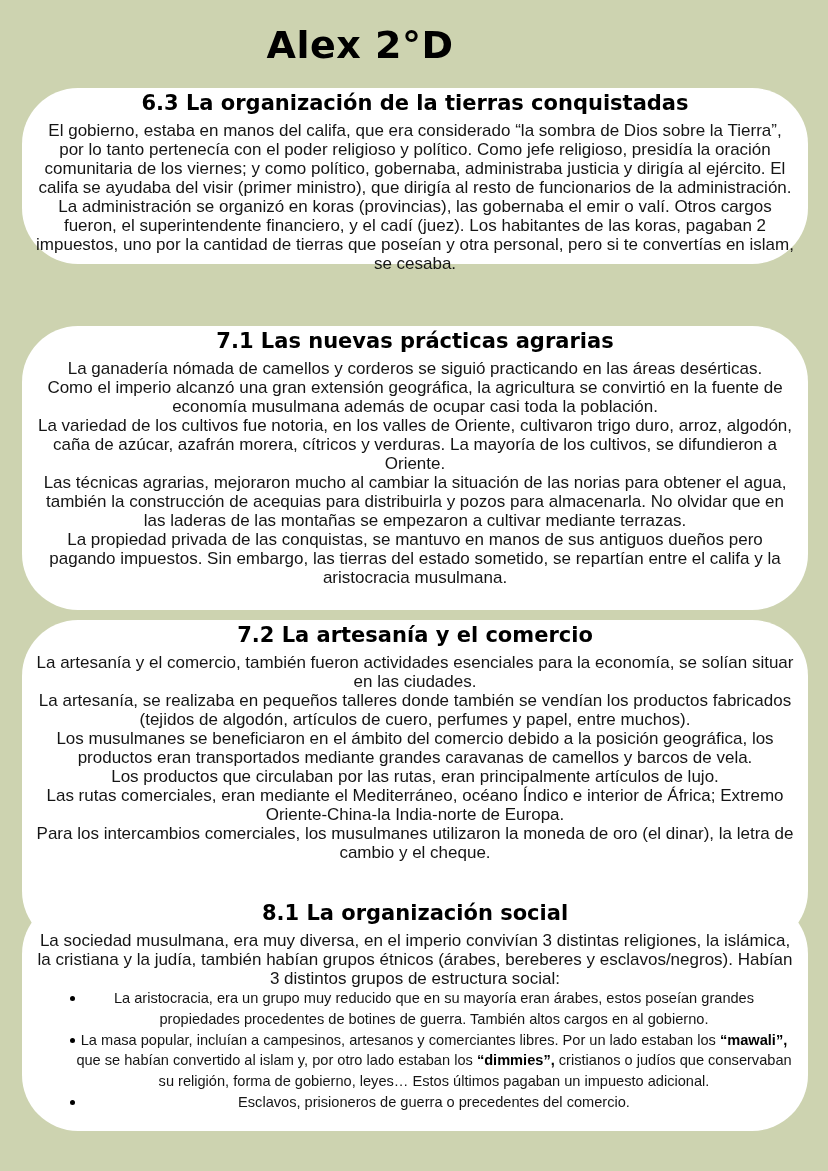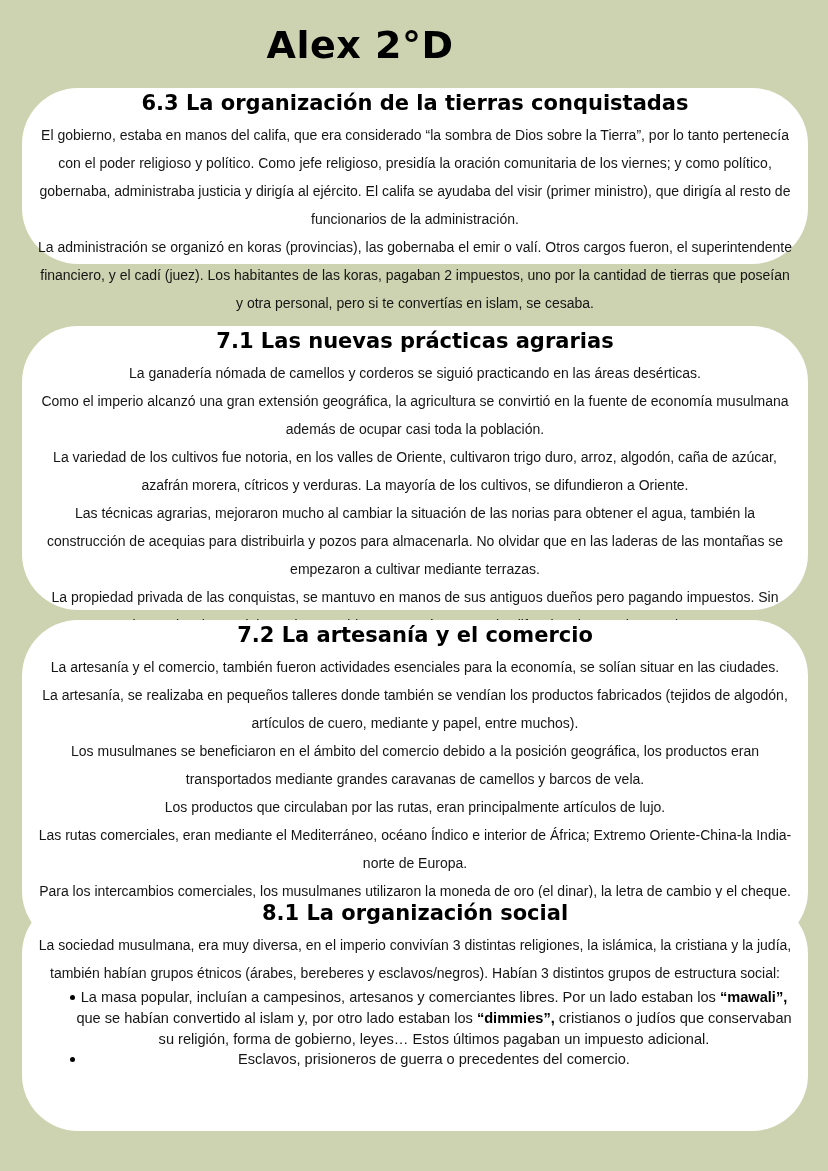--- a/index.html
+++ b/index.html
@@ -41,22 +41,22 @@
     .card h2 {
       margin: 0;
       font-family: "DejaVu Sans", sans-serif;
       font-weight: bold;
       font-size: 21px;
       line-height: 28px;
       color: #000;
     }
     .card p {
       margin: 0;
-      font-size: 14px;
-      line-height: 28px;
+      font-size: 17px;
+      line-height: 19px;
       color: #151515;
     }
     #card-1 { top: 88px; height: 176px; padding-top: 1px; }
     #card-2 { top: 326px; height: 284px; padding-top: 1px; }
     #card-3 { top: 620px; height: 327px; padding-top: 1px; }
     #card-4 { top: 898px; height: 233px; padding-top: 1px; }
     .card h2 { margin-bottom: 4px; }
 
     ul.bullets {
       list-style: none;
@@ -102,33 +102,37 @@
   <p>La ganadería nómada de camellos y corderos se siguió practicando en las áreas desérticas.</p>
   <p>Como el imperio alcanzó una gran extensión geográfica, la agricultura se convirtió en la fuente de economía musulmana además de ocupar casi toda la población.</p>
   <p>La variedad de los cultivos fue notoria, en los valles de Oriente, cultivaron trigo duro, arroz, algodón, caña de azúcar, azafrán morera, cítricos y verduras. La mayoría de los cultivos, se difundieron a Oriente.</p>
   <p>Las técnicas agrarias, mejoraron mucho al cambiar la situación de las norias para obtener el agua, también la construcción de acequias para distribuirla y pozos para almacenarla. No olvidar que en las laderas de las montañas se empezaron a cultivar mediante terrazas.</p>
   <p>La propiedad privada de las conquistas, se mantuvo en manos de sus antiguos dueños pero pagando impuestos. Sin embargo, las tierras del estado sometido, se repartían entre el califa y la aristocracia musulmana.</p>
 </section>
 
 <section class="card" id="card-3">
   <h2>7.2 La artesanía y el comercio</h2>
   <p>La artesanía y el comercio, también fueron actividades esenciales para la economía, se solían situar en las ciudades.</p>
-  <p>La artesanía, se realizaba en pequeños talleres donde también se vendían los productos fabricados (tejidos de algodón, artículos de cuero, mediante y papel, entre muchos).</p>
+  <p>La artesanía, se realizaba en pequeños talleres donde también se vendían los productos fabricados (tejidos de algodón, artículos de cuero, perfumes y papel, entre muchos).</p>
   <p>Los musulmanes se beneficiaron en el ámbito del comercio debido a la posición geográfica, los productos eran transportados mediante grandes caravanas de camellos y barcos de vela.</p>
   <p>Los productos que circulaban por las rutas, eran principalmente artículos de lujo.</p>
   <p>Las rutas comerciales, eran mediante el Mediterráneo, océano Índico e interior de África; Extremo Oriente-China-la India-norte de Europa.</p>
   <p>Para los intercambios comerciales, los musulmanes utilizaron la moneda de oro (el dinar), la letra de cambio y el cheque.</p>
 </section>
 
 <section class="card" id="card-4">
   <h2>8.1 La organización social</h2>
   <p>La sociedad musulmana, era muy diversa, en el imperio convivían 3 distintas religiones, la islámica, la cristiana y la judía, también habían grupos étnicos (árabes, bereberes y esclavos/negros). Habían 3 distintos grupos de estructura social:</p>
   <ul class="bullets">
     <li>
       <span class="bullet"></span>
+      <span>La aristocracia, era un grupo muy reducido que en su mayoría eran árabes, estos poseían grandes propiedades procedentes de botines de guerra. También altos cargos en al gobierno.</span>
+    </li>
+    <li>
+      <span class="bullet"></span>
       <span>La masa popular, incluían a campesinos, artesanos y comerciantes libres. Por un lado estaban los </span><b>“mawali”,</b><span> que se habían convertido al islam y, por otro lado estaban los </span><b>“dimmies”,</b><span> cristianos o judíos que conservaban su religión, forma de gobierno, leyes… Estos últimos pagaban un impuesto adicional.</span>
     </li>
     <li>
       <span class="bullet"></span>
       <span>Esclavos, prisioneros de guerra o precedentes del comercio.</span>
     </li>
   </ul>
 </section>
 
 </body></html>

